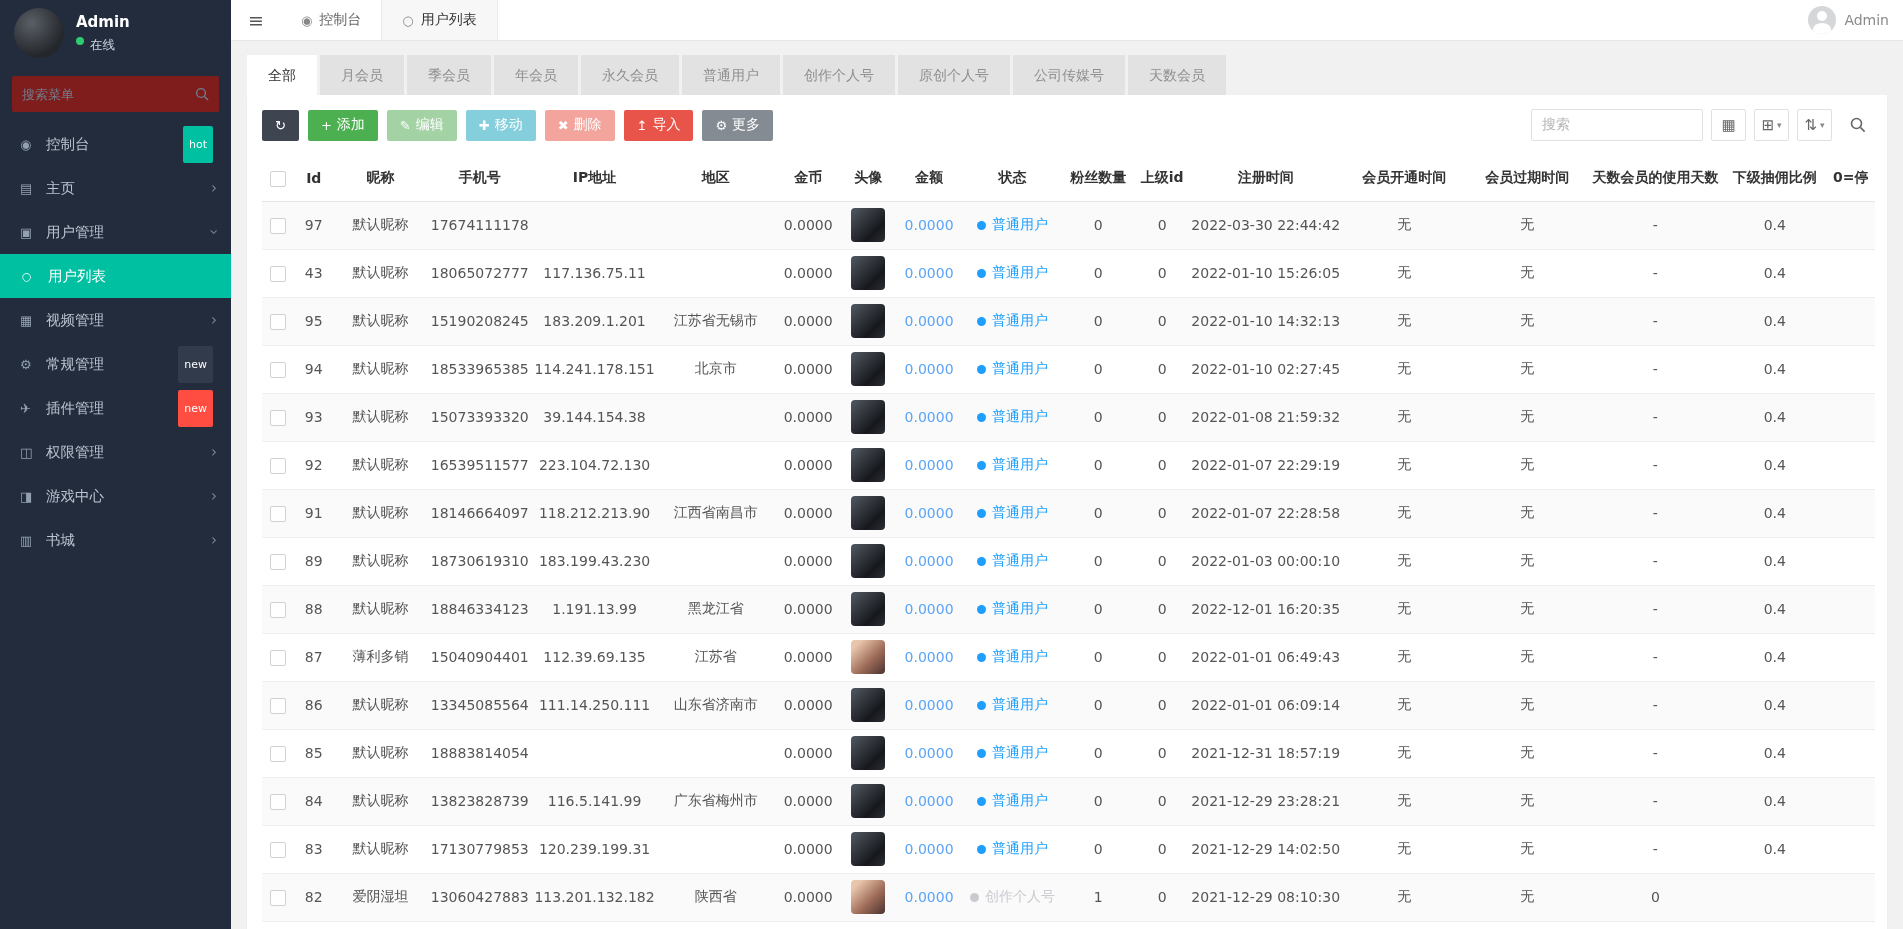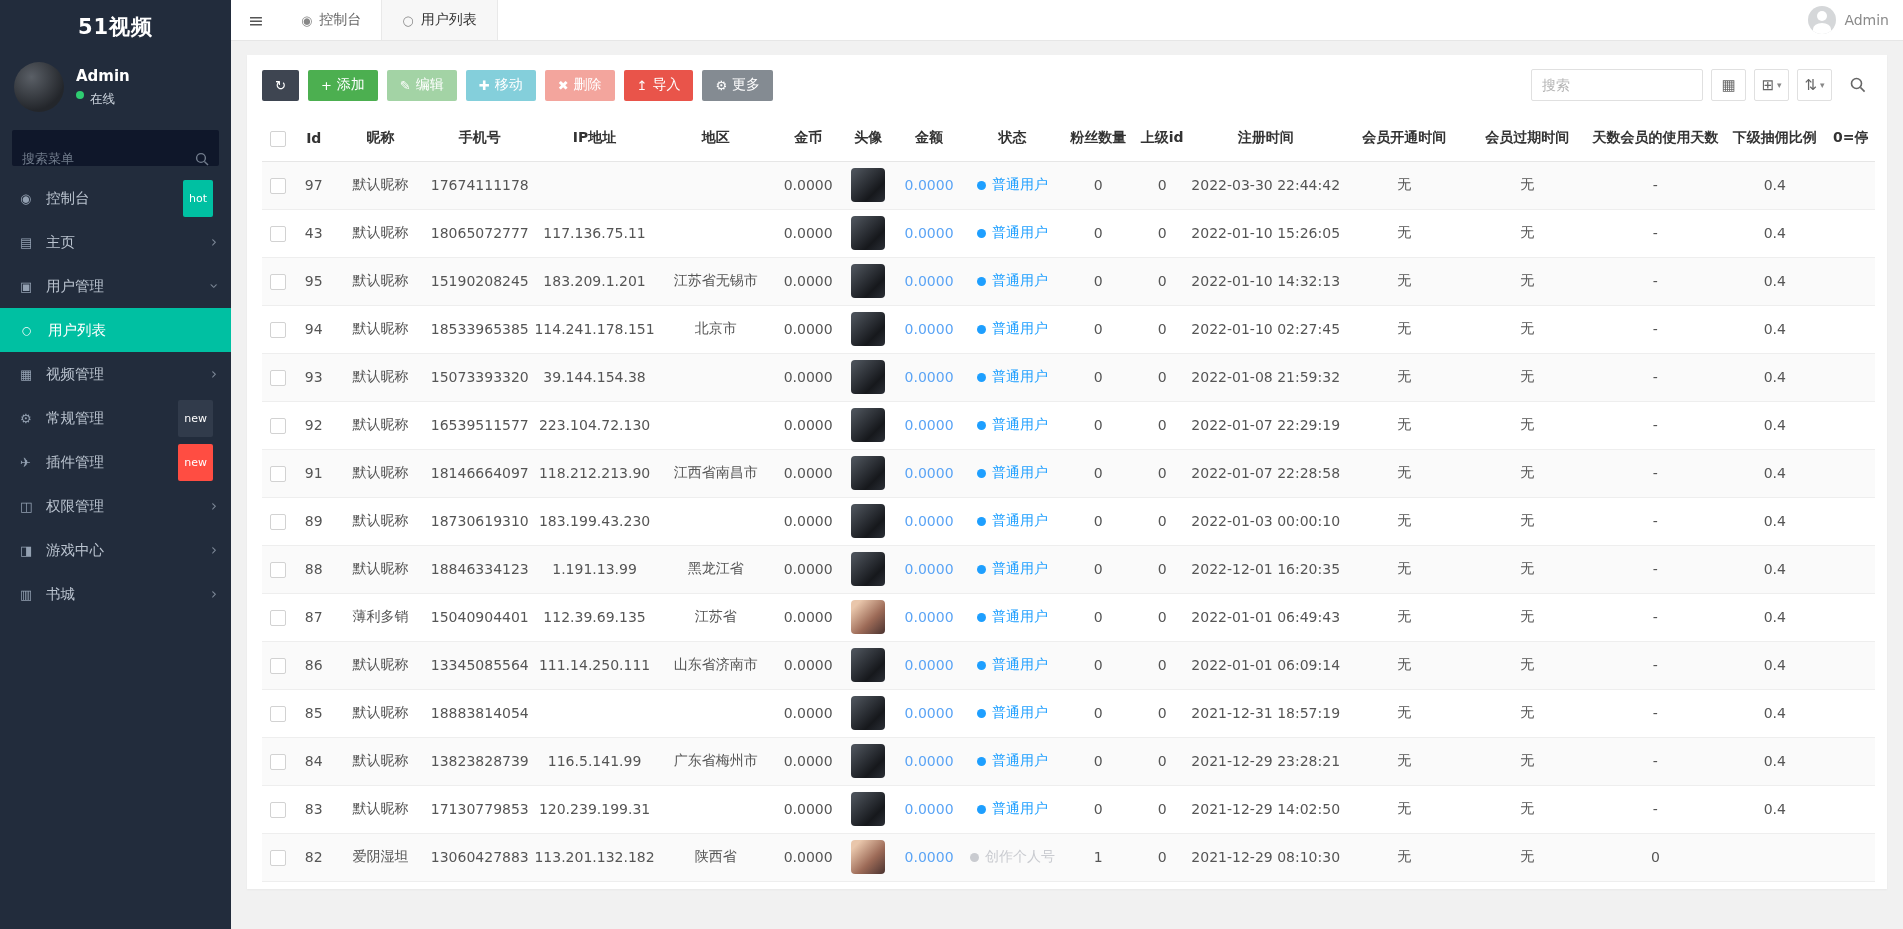--- a/index.html
+++ b/index.html
@@ -8,21 +8,21 @@
   .layout{display:flex;width:1903px;height:929px}
 
   
   .sidebar{width:231px;background:#222c3c;flex-shrink:0;display:flex;flex-direction:column;color:#b9c2ce}
   .logo{height:54px;display:flex;align-items:center;justify-content:center;color:#fff;font-size:21px;font-weight:bold;letter-spacing:1px}
   .profile{display:flex;align-items:center;padding:8px 18px 14px 14px;gap:12px}
   .profile .pavatar{width:50px;height:50px;border-radius:50%;background:radial-gradient(circle at 35% 30%,#5a5f66,#23262b 70%);flex-shrink:0}
   .pname{color:#fff;font-weight:bold;font-size:15px;margin-bottom:6px}
   .pstatus{font-size:12.5px;color:#cdd5de;display:flex;align-items:flex-start;gap:6px}
   .pstatus .dot{width:8px;height:8px;border-radius:50%;background:#2ecc71;display:inline-block}
-  .side-search{margin:4px 12px 10px 12px;height:36px;background:#0f172a;border-radius:2px;display:flex;align-items:flex-end;padding:0 10px}
+  .side-search{margin:4px 12px 10px 12px;height:36px;background:#7f1d1d;border-radius:2px;display:flex;align-items:center;padding:0 10px}
   .side-search input{flex:1;background:transparent;border:none;outline:none;color:#9aa4b3;font-size:13px;font-family:inherit}
   .side-search input::placeholder{color:#717c8c}
   .side-search svg{flex-shrink:0}
   .menu{flex:1;overflow:hidden}
   .menu-item{height:44px;display:flex;align-items:center;padding:0 14px 0 20px;cursor:pointer;font-size:14.5px;color:#bac3cf}
   .menu-item .mi-icon{width:26px;font-size:13px;color:#93a0b1}
   .menu-item .mi-label{flex:1}
   .mi-badge{font-size:11px;line-height:1;padding:13px 6px;border-radius:2px;color:#fff;margin-right:4px}
   .mi-chevron{color:#7c8796;font-size:15px}
   .mi-chevron.down{display:inline-block;transform:rotate(90deg)}
@@ -55,21 +55,21 @@
   .tbtn{height:31px;padding:0 13px;border:none;border-radius:2px;color:#fff;font-size:14px;margin-right:9px;display:inline-flex;align-items:center;gap:5px;cursor:pointer;font-family:inherit;white-space:nowrap}
   .tbtn .tbtn-icon{font-size:13px}
   .tbtn.dark{background:#3e4551}
   .tbtn.green{background:#4caf50}
   .tbtn.green-muted{background:#a3d3a5}
   .tbtn.cyan-muted{background:#84cfdb}
   .tbtn.red-muted{background:#f3a59d}
   .tbtn.red{background:#e9544a}
   .tbtn.gray{background:#848b92}
   .toolbar-right{margin-left:auto;display:flex;align-items:center;gap:8px}
-  .search-input{width:172px;height:32px;border:1px solid #e0e0e0;border-radius:2px;padding:0 10px;font-size:14px;color:#333;outline:none;font-family:Liberation Sans, sans-serif}
+  .search-input{width:172px;height:32px;border:1px solid #e0e0e0;border-radius:2px;padding:0 10px;font-size:14px;color:#333;outline:none;font-family:Liberation Mono, monospace}
   .search-input::placeholder{color:#b5b5b5}
   .icon-btn{min-width:35px;height:32px;border:1px solid #e0e0e0;border-radius:2px;background:#fff;color:#666;display:inline-flex;align-items:center;justify-content:center;font-size:15px;gap:3px;cursor:pointer;padding:0 6px}
   .icon-btn .caret{font-size:9px;color:#888}
   .icon-btn.plain{border:none;background:transparent}
 
   
   .table-wrap{margin-top:15px;overflow:hidden;width:100%}
   table{border-collapse:collapse;table-layout:fixed}
   th{font-weight:bold;font-size:14px;color:#333;height:45px;border-bottom:1px solid #e6e6e6;text-align:center;white-space:nowrap;overflow:hidden;background:#fff;padding:0 2px}
   td{height:48px;text-align:center;font-size:14px;color:#555;border-bottom:1px solid #eeeeee;white-space:nowrap;overflow:hidden;padding:0 2px;background:#fff}
@@ -83,21 +83,20 @@
   .status .sdot{width:9px;height:9px;border-radius:50%;display:inline-block}
   .status.normal{color:#1e9fff}.status.normal .sdot{background:#1e9fff}
   .status.creator{color:#c9cbd0}.status.creator .sdot{background:#c9cbd0}
 </style>
 </head>
 <body>
 
 <div class="layout">
 
   <aside class="sidebar">
-    <div class="logo">51视频</div>
     <div class="profile">
       <div class="pavatar"></div>
       <div>
         <div class="pname">Admin</div>
         <div class="pstatus">
           <span class="dot"></span>
           <span>在线</span>
         </div>
       </div>
     </div>
@@ -185,20 +184,32 @@
             <span>用户列表</span>
           </div>
         </div>
       <div class="topbar-right">
         <div class="tavatar"></div>
         <span class="tuser">Admin</span>
       </div>
     </header>
 
     <div class="content">
+      <div class="ftabs" id="ftabs">
+          <div class="ftab active">全部</div>
+          <div class="ftab">月会员</div>
+          <div class="ftab">季会员</div>
+          <div class="ftab">年会员</div>
+          <div class="ftab">永久会员</div>
+          <div class="ftab">普通用户</div>
+          <div class="ftab">创作个人号</div>
+          <div class="ftab">原创个人号</div>
+          <div class="ftab">公司传媒号</div>
+          <div class="ftab">天数会员</div>
+        </div>
 
       <div class="card">
         <div class="toolbar">
           <span id="tbtns"><button class="tbtn dark">
                 <span class="tbtn-icon">↻</span>
               </button><button class="tbtn green">
                 <span class="tbtn-icon">+</span>
                 <span>添加</span>
               </button><button class="tbtn green-muted">
                 <span class="tbtn-icon">✎</span>

